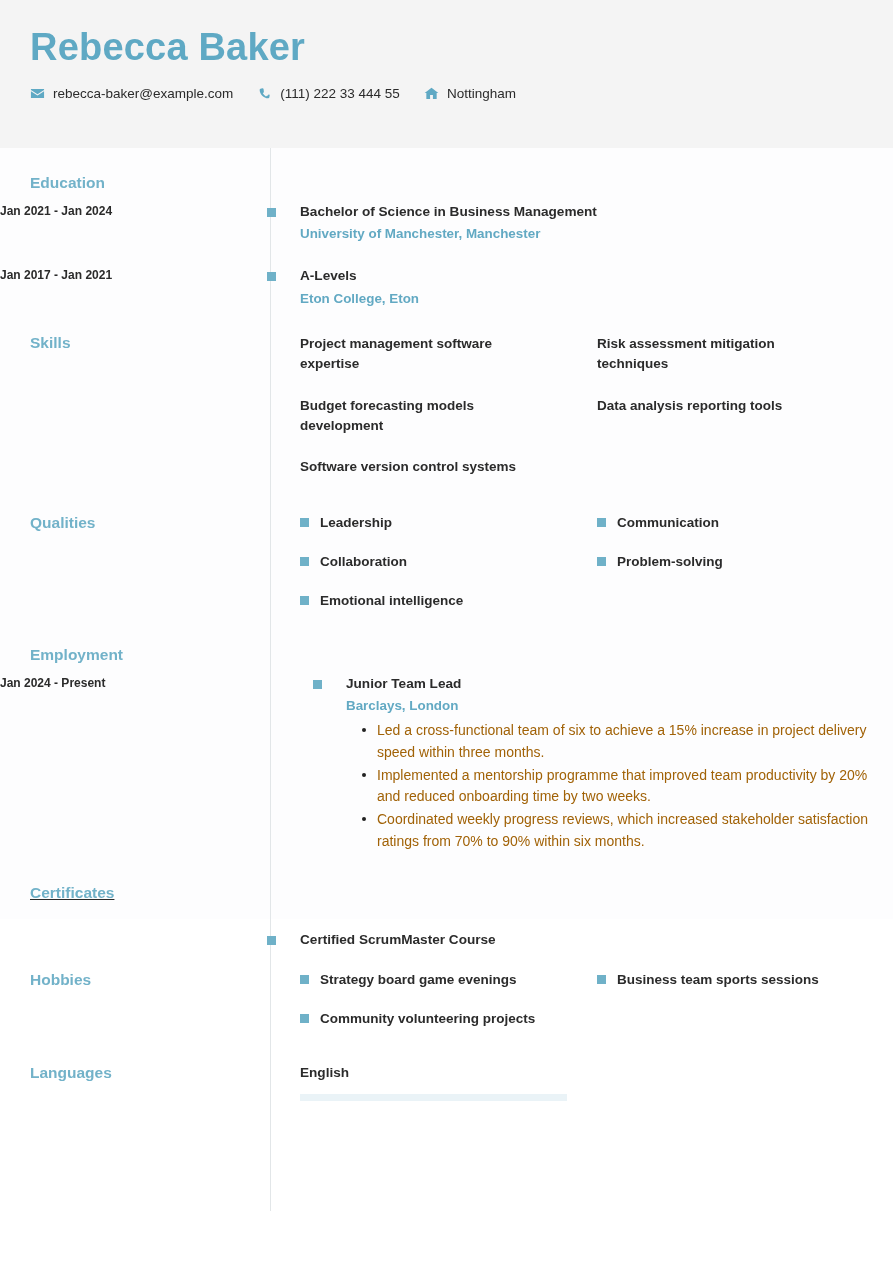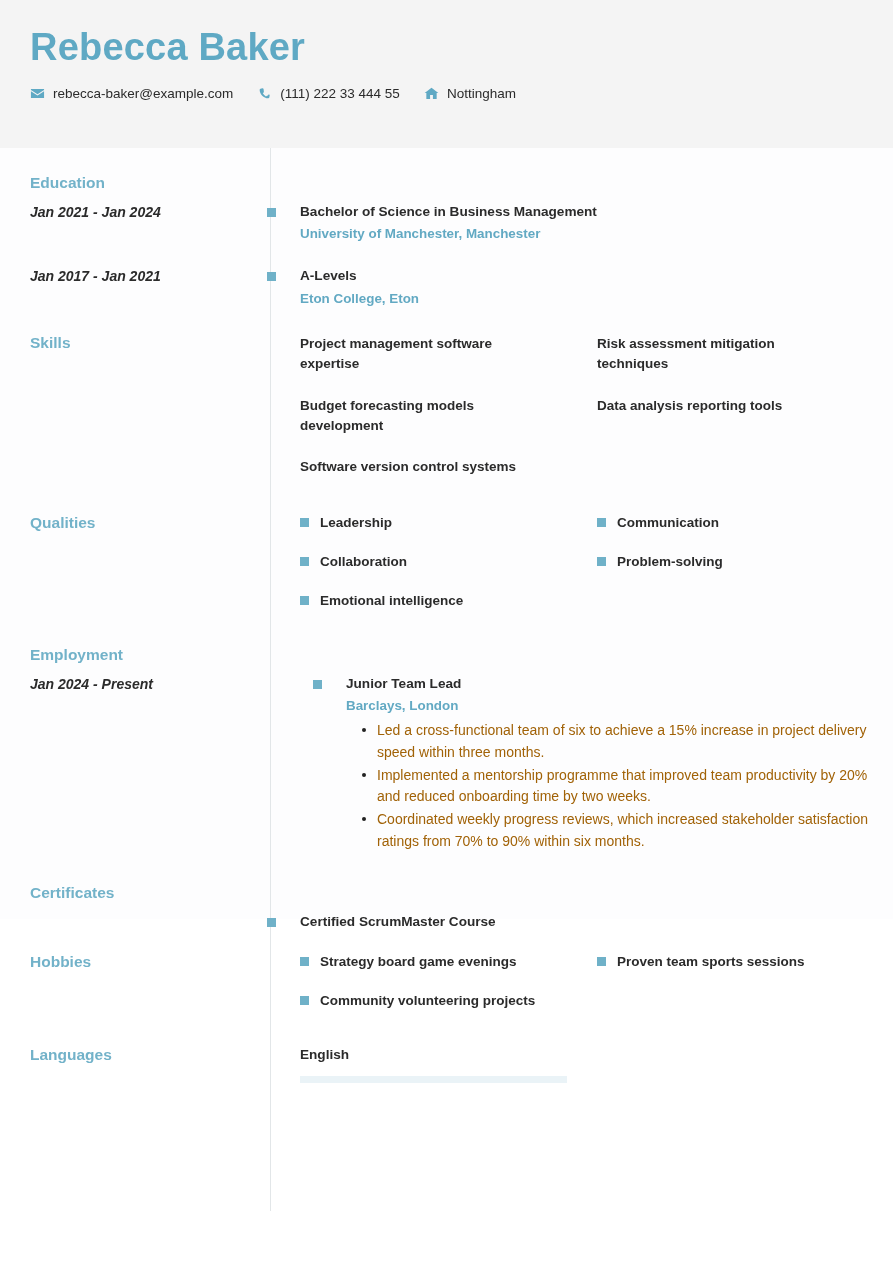--- a/index.html
+++ b/index.html
@@ -116,27 +116,25 @@
 
   
   .entry {
     display: flex;
     align-items: flex-start;
     position: relative;
   }
   .entry-date {
     width: 270px;
     flex: 0 0 270px;
-    padding-left: 30px;
     box-sizing: border-box;
-    font-size: 14px;
+    font-size: 12px;
     font-weight: bold;
     color: #2b2b2b;
     line-height: 1.35;
-    font-style: italic;
   }
   .entry-body {
     flex: 1 1 auto;
     padding-left: 30px;
     box-sizing: border-box;
     position: relative;
   }
   .entry-title {
     font-size: 13.6px;
     font-weight: bold;
@@ -367,21 +365,21 @@
         <div class="entry-title">Junior Team Lead</div>
         <div class="entry-sub">Barclays, London</div>
         <ul class="entry-bullets">
           <li>Led a cross-functional team of six to achieve a 15% increase in project delivery speed within three months.</li>
           <li>Implemented a mentorship programme that improved team productivity by 20% and reduced onboarding time by two weeks.</li>
           <li>Coordinated weekly progress reviews, which increased stakeholder satisfaction ratings from 70% to 90% within six months.</li>
         </ul>
       </div>
     </div>
 
-    <div class="section" style="margin-bottom:11px;">
+    <div class="section" style="margin-bottom:29px;text-decoration:underline;">
       <div class="sec-left">
         <div class="sec-title">Certificates</div>
       </div>
       <div class="sec-right"></div>
     </div>
 
     <div class="entry" style="margin-bottom:22px;">
       <div class="entry-date"></div>
       <div class="entry-body">
         <span class="marker" style="top:5px;"></span>
@@ -401,21 +399,21 @@
               <span class="q-label">Strategy board game evenings</span>
             </div>
             <div class="q-item">
               <span class="q-sq"></span>
               <span class="q-label">Community volunteering projects</span>
             </div>
           </div>
           <div class="col">
             <div class="q-item">
               <span class="q-sq"></span>
-              <span class="q-label">Proven team sports sessions</span>
+              <span class="q-label">Business team sports sessions</span>
             </div>
           </div>
         </div>
       </div>
     </div>
 
     <div class="section">
       <div class="sec-left">
         <div class="sec-title">Languages</div>
       </div>

